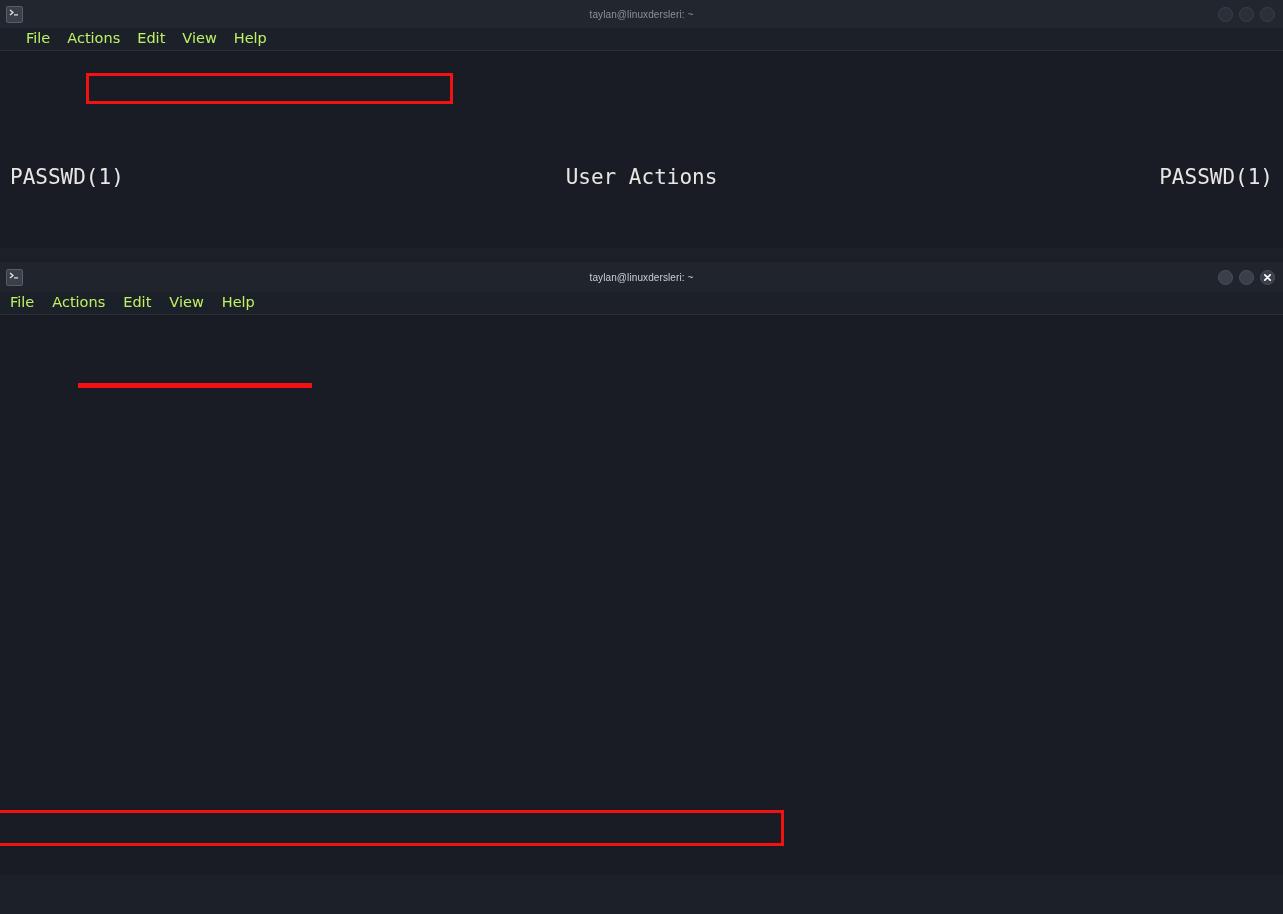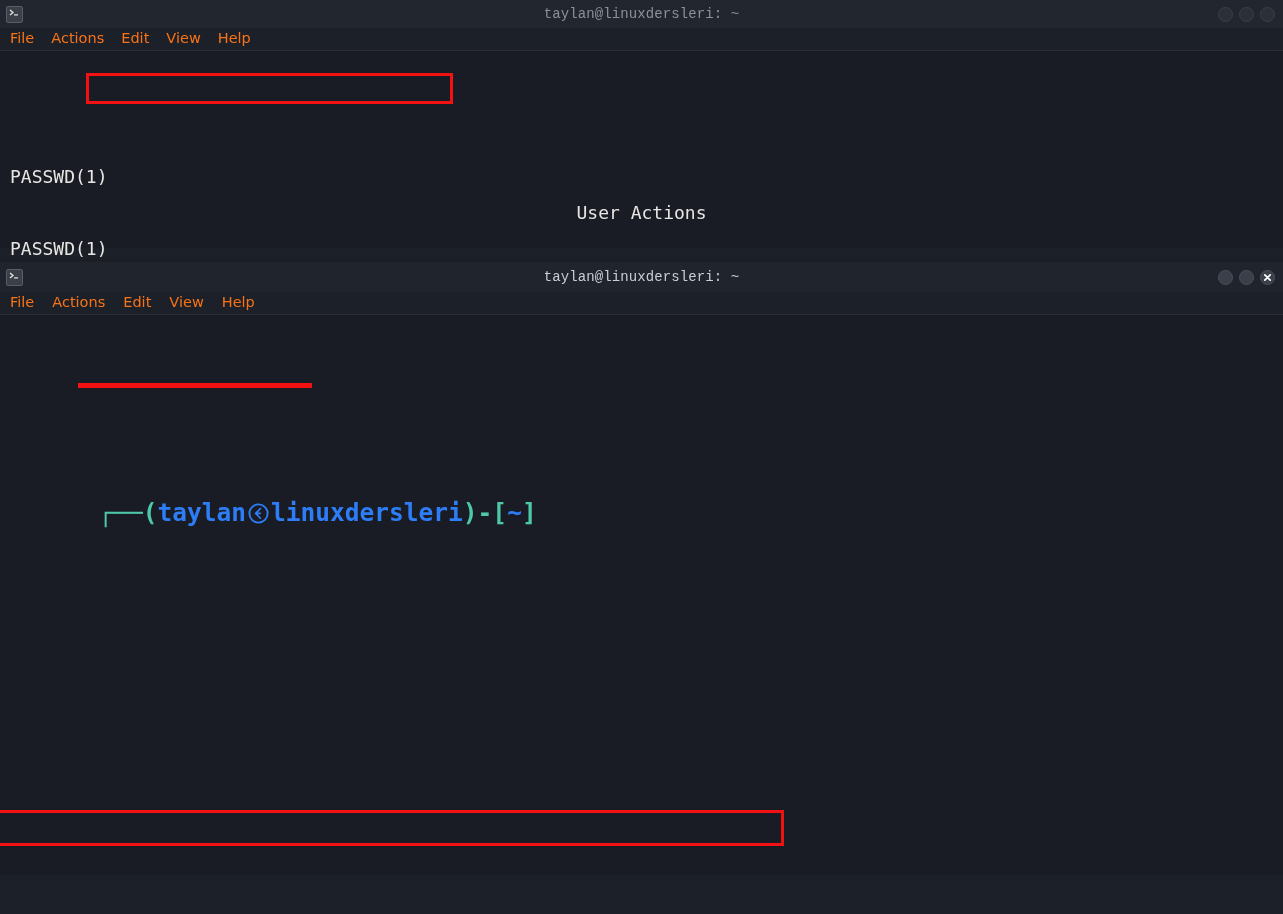--- a/index.html
+++ b/index.html
@@ -53,22 +53,22 @@
     padding: 1px 2px;
     box-sizing: border-box;
     flex: 0 0 auto;
   }
   .term-icon svg { display:block; }
 
   .titlebar-title {
     position: absolute;
     left: 0; right: 0;
     text-align: center;
-    font-family: Liberation Mono, monospace;
-    font-size: 14px;
+    font-family: Liberation Sans, sans-serif;
+    font-size: 10px;
     letter-spacing: 0.1px;
     pointer-events: none;
   }
   #window-man .titlebar-title   { color: #8b9099; }
   #window-shell .titlebar-title { color: #c9ced6; }
 
   .win-buttons {
     position: absolute;
     right: 8px;
     top: 0; bottom: 0;
@@ -94,24 +94,24 @@
     font-family: "DejaVu Sans", sans-serif;
     font-size: 11px;
     font-weight: bold;
     line-height: 1;
   }
 
   .menubar {
     display: flex;
     align-items: center;
     gap: 17px;
-    padding: 2px 10px 4px 10px;
+    padding: 2px 10px 4px 26px;
     font-family: "DejaVu Sans", "Liberation Sans", sans-serif;
     font-size: 14.5px;
-    color: #f97316;
+    color: #bef264;
     background: #1c2029;
   }
   #window-shell .menubar { gap: 18px; padding-left: 10px; }
   .menu-item { cursor: default; }
 
   .sep-line {
     height: 1px;
     background: #2a2f38;
   }
 
@@ -139,25 +139,24 @@
   .line { white-space: pre; }
 
   
   .c-white   { color: #e8e6e3; }
   .c-promptblue { color: #2d7df6; font-weight: bold; }
   .c-teal    { color: #4ec9a8; font-weight: bold; }
 
   
   .man-header {
     display: flex;
-    font-size: 18px;
+    font-size: 21px;
     line-height: 36px;
     color: #e8e6e3;
     padding: 0 10px;
-    flex-direction: column;
   }
   .mh-left   { flex: 0 0 auto; }
   .mh-center { flex: 1 1 auto; text-align: center; }
   .mh-right  { flex: 0 0 auto; }
 
   
   .redbox {
     position: absolute;
     border: 3px solid #f41111;
     box-sizing: border-box;
@@ -248,26 +247,20 @@
     <span class="menu-item">Actions</span>
     <span class="menu-item">Edit</span>
     <span class="menu-item">View</span>
     <span class="menu-item">Help</span>
   </div>
   <div class="sep-line"></div>
 
   <div class="term" id="shell-term">
 
     
-    <div class="line" style="padding-left:10px;">
-      <span class="c-teal">┌──</span><span class="c-teal">(</span><span class="c-promptblue">taylan</span><span class="kali-logo"><svg width="23" height="23" viewBox="0 0 24 24">
-            <circle cx="12" cy="12" r="9.5" fill="none" stroke="#2d7df6" stroke-width="2"></circle>
-            <path d="M14.5 6.5 L9 11.8 L14.5 17.5 M9 11.8 L14.5 11.8" stroke="#2d7df6" stroke-width="1.8" fill="none" stroke-linejoin="round"></path>
-          </svg></span><span class="c-promptblue">linuxdersleri</span><span class="c-teal">)</span><span class="c-teal">-</span><span class="c-teal">[</span><span class="c-promptblue">~</span><span class="c-teal">]</span>
-    </div>
 
     
 
     
     
 
     
     <div class="redline" style="left:78px; top:68px; width:234px; height:5px;"></div>
     <div class="redbox" style="left:-3px; top:495px; width:787px; height:36px;"></div>
   </div>

